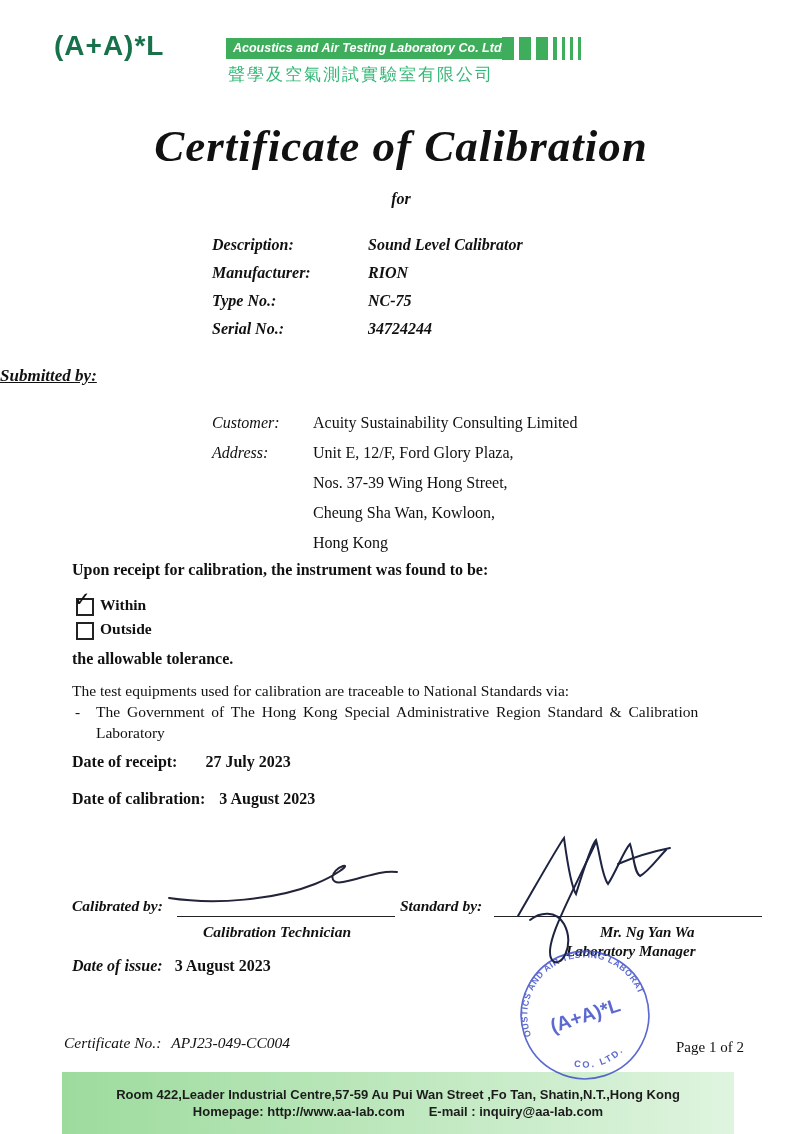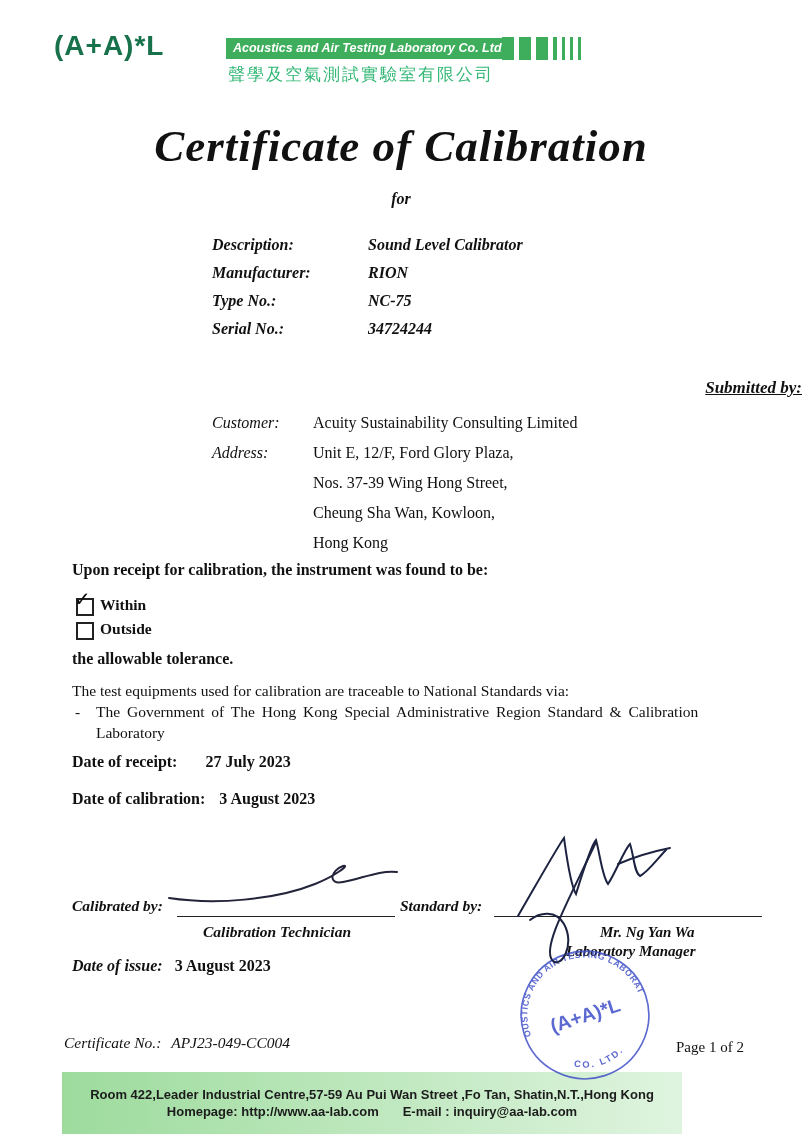--- a/index.html
+++ b/index.html
@@ -21,37 +21,37 @@
   
   .title{left:0;width:802px;top:120px;text-align:center;font-size:45px;font-weight:bold;
          font-style:italic;letter-spacing:1px;}
   .forlbl{left:0;width:802px;top:190px;text-align:center;font-size:16px;font-weight:bold;font-style:italic;}
 
   .flabel{font-weight:bold;font-style:italic;font-size:16px;}
   .fvalue{font-weight:bold;font-style:italic;font-size:16px;}
   .ilabel{font-style:italic;font-size:16px;}
   .ivalue{font-size:16px;}
 
-  .submitted{left:0;width:802px;top:366px;text-align:right;margin-top:12px;}
+  .submitted{left:0;width:802px;top:366px;text-align:left;}
   .submitted span{font-weight:bold;font-style:italic;font-size:17px;text-decoration:underline;}
 
   .bold16{font-weight:bold;font-size:16px;}
   .reg16{font-size:15.5px;}
 
   .cbbox{width:14px;height:14px;border:2px solid #222;background:#fff;}
   .tick{font-family:"DejaVu Sans",sans-serif;font-weight:bold;font-size:20px;color:#111;}
 
   .sigline{height:1.3px;background:#222;}
   .siglabel{font-weight:bold;font-style:italic;font-size:15.5px;}
   .sigtitle{font-weight:bold;font-style:italic;font-size:15.5px;}
 
   .certno{font-style:italic;font-size:15.5px;}
   .pageno{font-size:15px;}
 
-  .footer{left:62px;top:1072px;width:620px;height:62px;
+  .footer{left:62px;top:1072px;width:672px;height:62px;
           background:linear-gradient(90deg,#9ddb9d,#dff4df);
           font-family:"Liberation Sans",sans-serif;font-size:13px;font-weight:bold;color:#1c1c1c;
           display:flex;flex-direction:column;justify-content:center;align-items:center;gap:2px;}
   .footer .row{display:flex;gap:36px;}
 
   svg text{font-family:"Liberation Sans",sans-serif;}
 </style>
 </head>
 <body>
 

